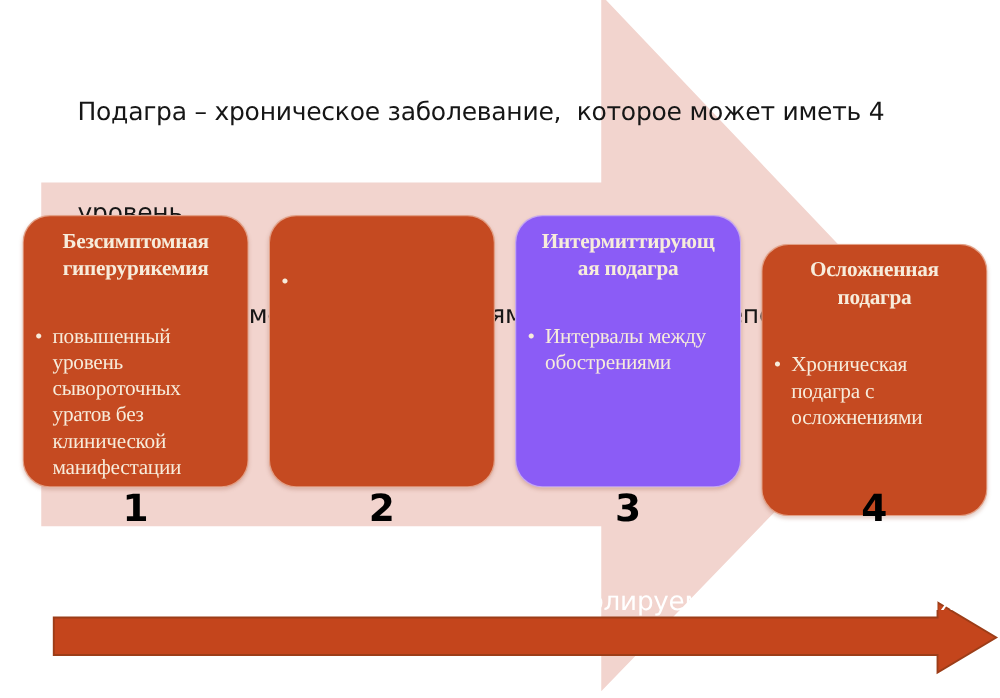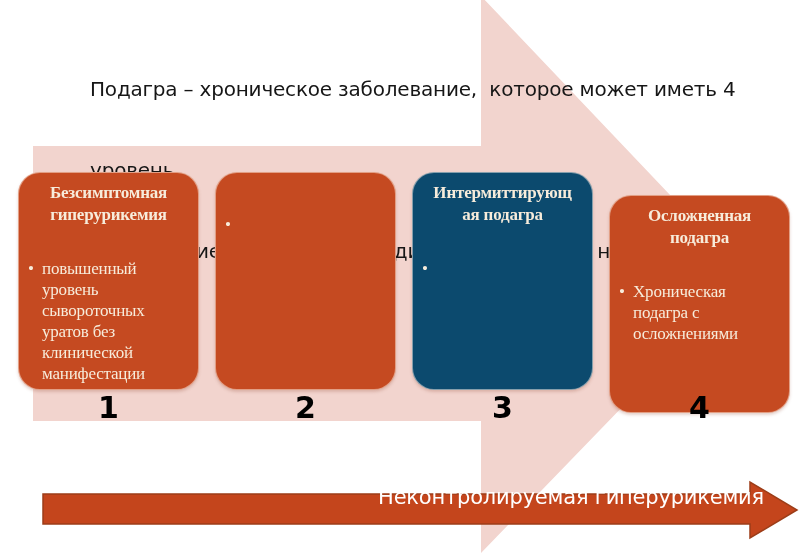--- a/index.html
+++ b/index.html
@@ -6,21 +6,21 @@
   .slide {
     position:relative; width:800px; height:558px;
     background:#ffffff; overflow:hidden;
     font-family:"DejaVu Sans", "Liberation Sans", sans-serif;
   }
   .bg-svg { position:absolute; left:0; top:0; z-index:0; }
 
   .title {
     position:absolute; left:62px; top:22px; width:700px; z-index:2;
     font-size:20px; line-height:27px; color:#161616;
-    white-space:pre-wrap; letter-spacing:-0.2px;margin-left:28px;
+    white-space:pre-wrap; letter-spacing:-0.2px;
   }
 
   .cards {
     position:absolute; left:18px; top:172px; width:772px;
     display:flex; gap:16px; z-index:2;
   }
   .card {
     flex:1 1 0; height:218px; box-sizing:border-box;
     border-radius:22px; padding:9px 6px;
     border:1px solid rgba(255,244,233,0.5);
@@ -42,21 +42,21 @@
   .numbers {
     position:absolute; left:18px; top:391px; width:772px;
     display:flex; gap:16px; z-index:2;
   }
   .num {
     flex:1 1 0; text-align:center;
     font-size:30px; line-height:34px; font-weight:bold; color:#000000;
   }
 
   .bottom-label {
-    position:absolute; right:36px; top:484px; z-index:2;
+    position:absolute; right:36px; top:468px; z-index:2;
     color:#ffffff; font-size:21px; line-height:27px; letter-spacing:-0.2px;
   }
 </style>
 </head>
 <body>
 
 <div class="slide">
 
   <svg class="bg-svg" width="800" height="558" viewBox="0 0 800 558">
     <polygon points="33,146 481,146 481,-4 748,277 481,553 481,421 33,421" fill="#F2D4CE"></polygon>
@@ -79,25 +79,26 @@
         <span class="bullet-text">повышенный уровень сывороточных уратов без клинической манифестации</span>
       </div>
     </div>
 
     <div class="card" style="background: rgb(197, 74, 33);">
       <div class="card-body">
         <span class="bullet">•</span>
       </div>
     </div>
 
-    <div class="card" style="background: #0c4a6e;">
+    <div class="card" style="background: #8b5cf6;">
       <div class="card-title">Интермиттирующ
 ая подагра</div>
       <div class="card-body">
         <span class="bullet">•</span>
+        <span class="bullet-text">Интервалы между обострениями</span>
       </div>
     </div>
 
     <div class="card" style="background: rgb(197, 74, 33); margin-top: 23px;">
       <div class="card-title">Осложненная
 подагра</div>
       <div class="card-body">
         <span class="bullet">•</span>
         <span class="bullet-text">Хроническая подагра с осложнениями</span>
       </div>

